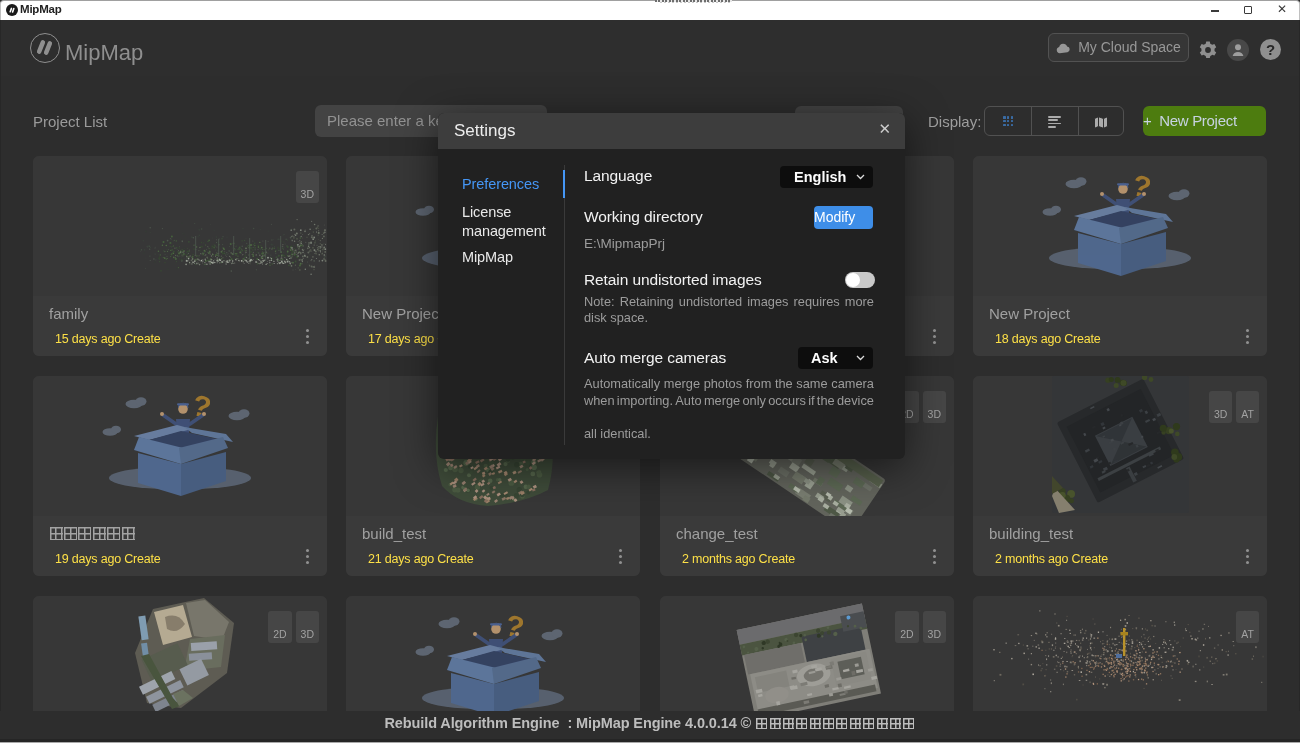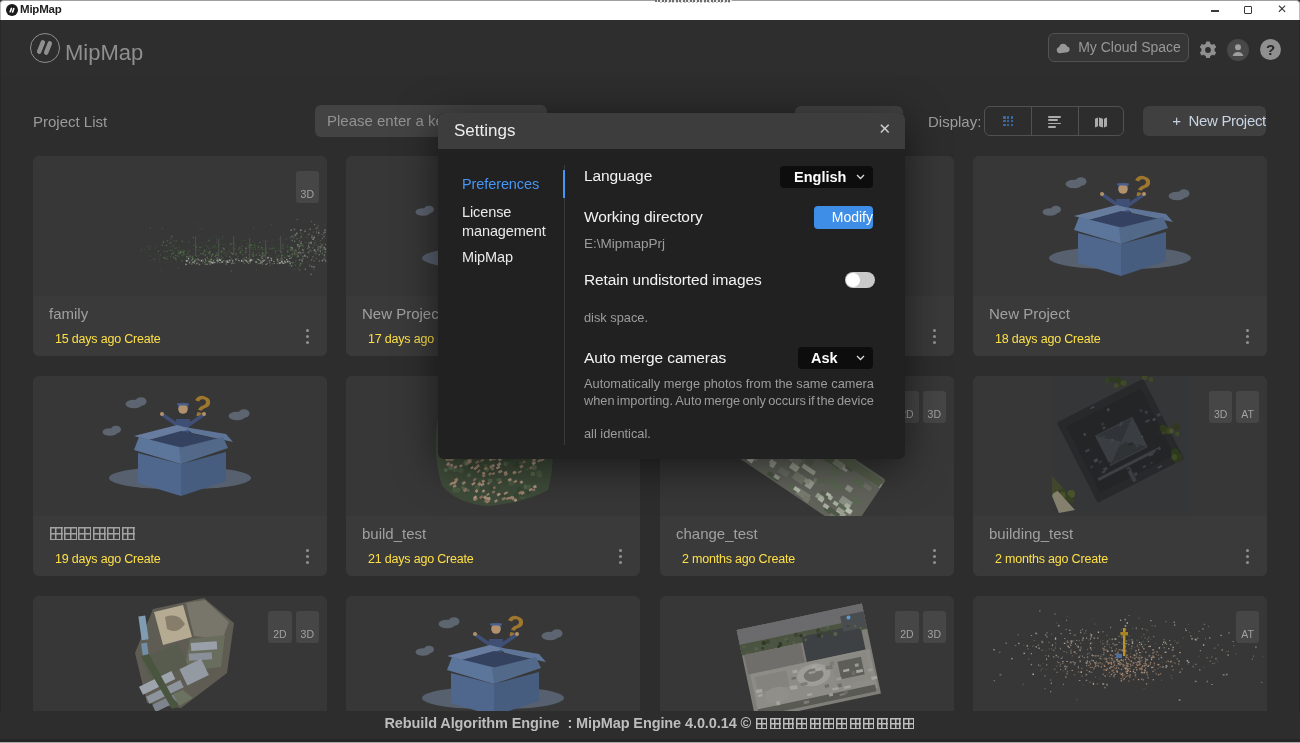--- a/index.html
+++ b/index.html
@@ -29,21 +29,21 @@
 #drop2{left:795px;top:106px;width:108px;height:31px;background:#434343;border-radius:6px}
 #drop2 svg{position:absolute;right:10px;top:11px}
 #displbl{left:928px;top:113px;font-size:15px;color:#9e9e9e}
 #dispgrp{left:984px;top:106px;width:140px;height:30px;border:1px solid #515151;border-radius:6px}
 #dispgrp .sep{position:absolute;top:0;width:1px;height:28px;background:#515151}
 #gridicon{position:absolute;left:18px;top:9px;width:11px;height:11px;display:grid;grid-template-columns:2.6px 2.6px 2.6px;grid-template-rows:2.6px 2.6px 2.6px;gap:1.3px}
 #gridicon i{background:#3a6ba3;border-radius:.5px}
 #listicon{position:absolute;left:63px;top:9px;width:13px}
 #listicon i{display:block;height:1.6px;background:#ababab;margin-bottom:1.8px;border-radius:1px}
 #mapicon{position:absolute;left:109px;top:8px}
-#newproj{left:1143px;top:106px;width:123px;height:30px;background:#404040;border-radius:6px;color:#c7d3e2;font-size:15px;text-align:right;line-height:30px;letter-spacing:-.3px}
+#newproj{left:1143px;top:106px;width:123px;height:30px;background:#4d7c0f;border-radius:6px;color:#c7d3e2;font-size:15px;text-align:left;line-height:30px;letter-spacing:-.3px}
 
 .card{position:absolute;width:294px;height:200px;border-radius:6px;background:#373737;overflow:hidden}
 .thumb{position:absolute;left:0;top:0;width:294px;height:140px;background:#373737}
 .info{position:absolute;left:0;top:140px;width:294px;height:60px;background:#3a3a3a}
 .title{position:absolute;left:16px;top:9px;font-size:15px;color:#a0a0a0}
 .date{position:absolute;left:22px;top:36px;font-size:12.5px;letter-spacing:-.2px;color:#fde047}
 .dots{position:absolute;right:18px;top:33px;width:3px}
 .dots i{display:block;width:3px;height:3px;border-radius:50%;background:#909090;margin-bottom:3px}
 .badges{position:absolute;top:15px;right:8px;display:flex;gap:4px}
 .badge{height:14px;background:#464646;border-radius:3px;color:#a2a2a2;font-size:10.5px;line-height:14px;padding:16px 5px}
@@ -56,21 +56,21 @@
 #mnav2{left:24px;top:90px;width:100px;line-height:19px}
 #mnav3{left:24px;top:136px}
 #mdivider{position:absolute;left:126px;top:52px;width:1px;height:280px;background:#3a3a3a}
 #mdivblue{position:absolute;left:125px;top:57px;width:2px;height:28px;background:#4596f5}
 .mlabel{position:absolute;left:146px;font-size:15.5px;letter-spacing:-.1px;color:#f2f2f2}
 .mgray{position:absolute;left:146px;color:#9c9c9c}
 .msel{position:absolute;background:#0d0d0d;border-radius:4px;color:#fdfdfd;font-size:14.5px;font-weight:bold}
 .msel svg{position:absolute;right:8px;top:8px}
 #msel1{left:342px;top:53px;width:93px;height:22px;line-height:22px;padding-left:14px}
 #msel2{left:360px;top:234px;width:75px;height:22px;line-height:22px;padding-left:13px}
-#modify{position:absolute;left:376px;top:93px;width:59px;height:23px;background:#3e8ee8;border-radius:4px;color:#fff;font-size:14px;text-align:right;line-height:23px}
+#modify{position:absolute;left:376px;top:93px;width:59px;height:23px;background:#3e8ee8;border-radius:4px;color:#fff;font-size:14px;text-align:left;line-height:23px}
 #toggle{position:absolute;left:407px;top:159px;width:30px;height:16px;border-radius:8px;background:#c9c9c9}
 #toggle i{position:absolute;left:1px;top:1px;width:14px;height:14px;border-radius:50%;background:#fff}
 .jline{display:flex;justify-content:space-between;width:290px;font-size:12.8px;line-height:15px}
 .jlast{width:290px;font-size:12.8px;line-height:15px}
 
 #footer{left:0;top:711px;width:1300px;height:28.5px;background:#2d2d2d;text-align:center;font-size:14.5px;font-weight:bold;color:#bdbdbd;line-height:25px}
 #footbottom{left:0;top:739px;width:1300px;height:2.5px;background:#252525}
 #footlight{left:0;top:741.5px;width:1300px;height:1.5px;background:#a9a9a9}
 .cjk{display:inline-block;width:11px;height:11.5px;margin:0 1.2px;vertical-align:-1px;background:
  linear-gradient(#bdbdbd 0 0) 50% 0/1.5px 100% no-repeat,
@@ -2711,20 +2711,28 @@
  <div class="msel" id="msel1">English<svg width="9" height="6" viewBox="0 0 9 6">
         <path d="M1 1 L4.5 4.5 L8 1" stroke="#dcdcdc" stroke-width="1.3" fill="none"></path>
       </svg></div>
  <div class="mlabel" style="top:95px">Working directory</div>
  <div id="modify">Modify</div>
  <div class="mgray" style="top:123px;font-size:13.5px">E:\MipmapPrj</div>
  <div class="mlabel" style="top:158px">Retain undistorted images</div>
  <div id="toggle">
       <i></i>
     </div>
+ <div class="mgray jline" style="top:181px">
+      <s style="text-decoration:none">Note:</s>
+      <s style="text-decoration:none">Retaining</s>
+      <s style="text-decoration:none">undistorted</s>
+      <s style="text-decoration:none">images</s>
+      <s style="text-decoration:none">requires</s>
+      <s style="text-decoration:none">more</s>
+    </div>
  <div class="mgray jlast" style="top:196.5px">disk space.</div>
  <div class="mlabel" style="top:236px">Auto merge cameras</div>
  <div class="msel" id="msel2">Ask<svg width="9" height="6" viewBox="0 0 9 6">
         <path d="M1 1 L4.5 4.5 L8 1" stroke="#dcdcdc" stroke-width="1.3" fill="none"></path>
       </svg></div>
  <div class="mgray jline" style="top:263px">
       <s style="text-decoration:none">Automatically</s>
       <s style="text-decoration:none">merge</s>
       <s style="text-decoration:none">photos</s>
       <s style="text-decoration:none">from</s>

